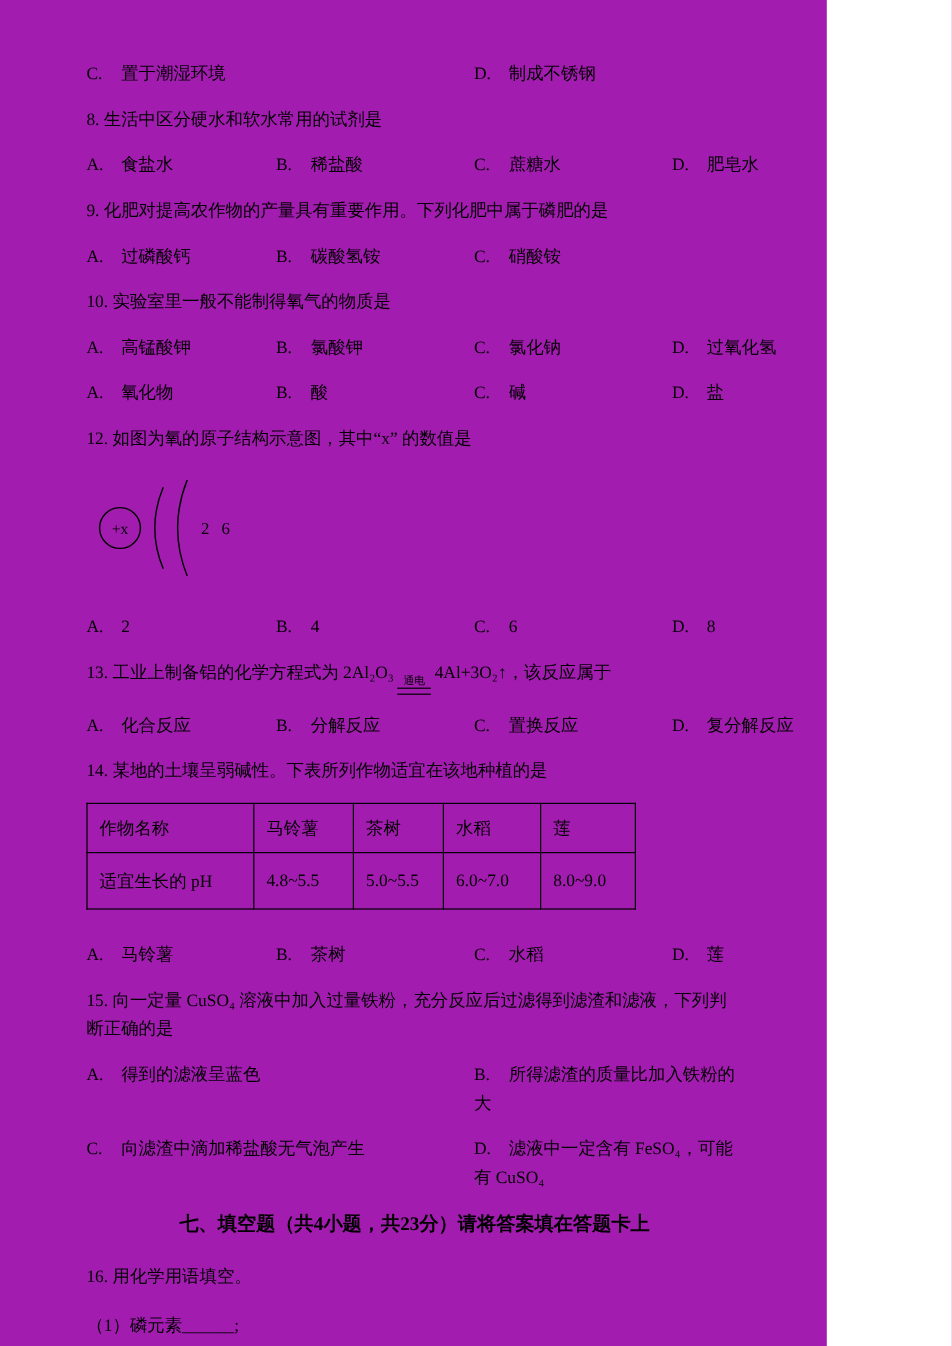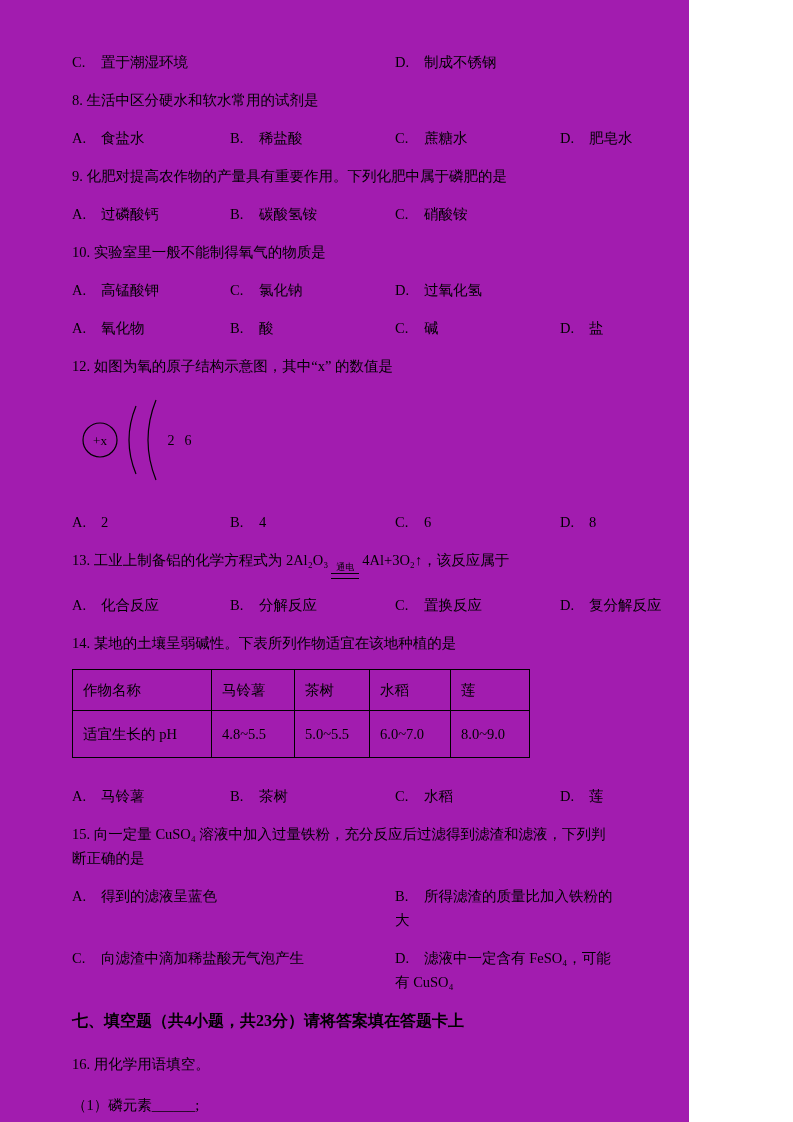--- a/index.html
+++ b/index.html
@@ -18,21 +18,21 @@
   .olabel{display:inline-block;min-width:18px;margin-right:11px;}
   .diagram-wrap{margin:6px 0 18px 2px;}
   .eq-cond{display:inline-flex;flex-direction:column;align-items:center;vertical-align:-5px;margin:0 3px;font-family:Liberation Serif, serif;}
   .eq-cond .cond-text{font-size:9px;line-height:10px;}
   .eq-cond .eq-lines{width:28px;height:4px;border-top:1px solid #000;border-bottom:1px solid #000;margin-top:1px;}
   table.crops{border-collapse:collapse;margin:6px 0 26px 0;padding-left:16px;}
   table.crops td{border:1px solid #000;padding:0 10px;font-size:14.5px;vertical-align:middle;}
   table.crops tr.r0 td{height:40px;}
   table.crops tr.r1 td{height:46px;font-family:Liberation Serif, serif;}
   td.c0{width:118px;} td.c1{width:62px;} td.c2{width:54px;} td.c3{width:60px;} td.c4{width:58px;}
-  .section-title{font-weight:bold;font-size:16px;margin:4px 0 18px 0;line-height:26px;}
+  .section-title{font-weight:bold;font-size:16px;margin:4px 0 18px 0;line-height:26px;text-align:center;}
   .fill-item{margin:16px 0 14px 0;line-height:26px;}
   svg text{font-family:"Liberation Serif","DejaVu Serif",serif;}
 </style>
 </head>
 <body>
 
 <div class="page">
 
   <div class="opts2">
     <span class="opt"><span class="olabel">C.</span><span>置于潮湿环境</span></span>
@@ -50,20 +50,21 @@
   <div class="line">9. 化肥对提高农作物的产量具有重要作用。下列化肥中属于磷肥的是</div>
   <div class="opts4">
     <span class="opt"><span class="olabel">A.</span><span>过磷酸钙</span></span>
     <span class="opt"><span class="olabel">B.</span><span>碳酸氢铵</span></span>
     <span class="opt"><span class="olabel">C.</span><span>硝酸铵</span></span>
   </div>
 
   <div class="line">10. 实验室里一般不能制得氧气的物质是</div>
   <div class="opts4">
     <span class="opt"><span class="olabel">A.</span><span>高锰酸钾</span></span>
+    <span class="opt"><span class="olabel">B.</span><span>氯酸钾</span></span>
     <span class="opt"><span class="olabel">C.</span><span>氯化钠</span></span>
     <span class="opt"><span class="olabel">D.</span><span>过氧化氢</span></span>
   </div>
 
   <div class="opts4">
     <span class="opt"><span class="olabel">A.</span><span>氧化物</span></span>
     <span class="opt"><span class="olabel">B.</span><span>酸</span></span>
     <span class="opt"><span class="olabel">C.</span><span>碱</span></span>
     <span class="opt"><span class="olabel">D.</span><span>盐</span></span>
   </div>

